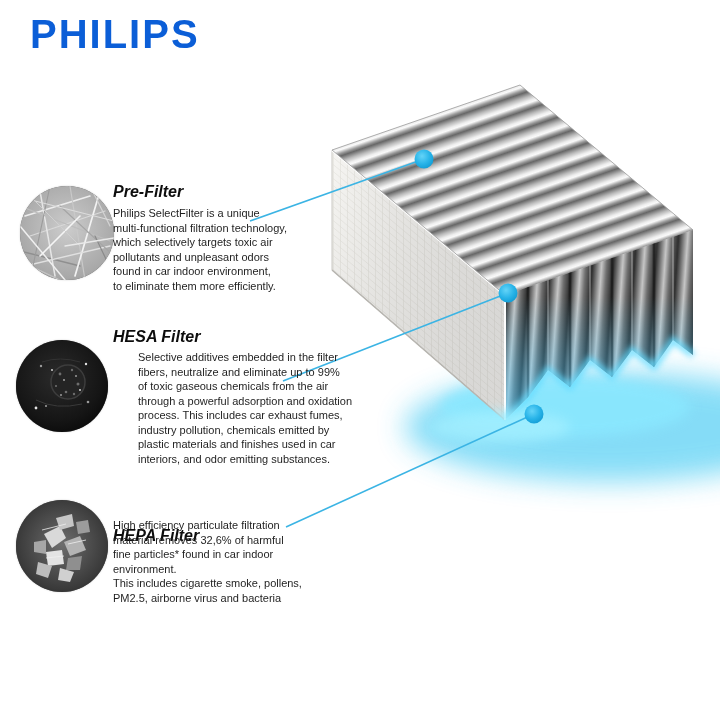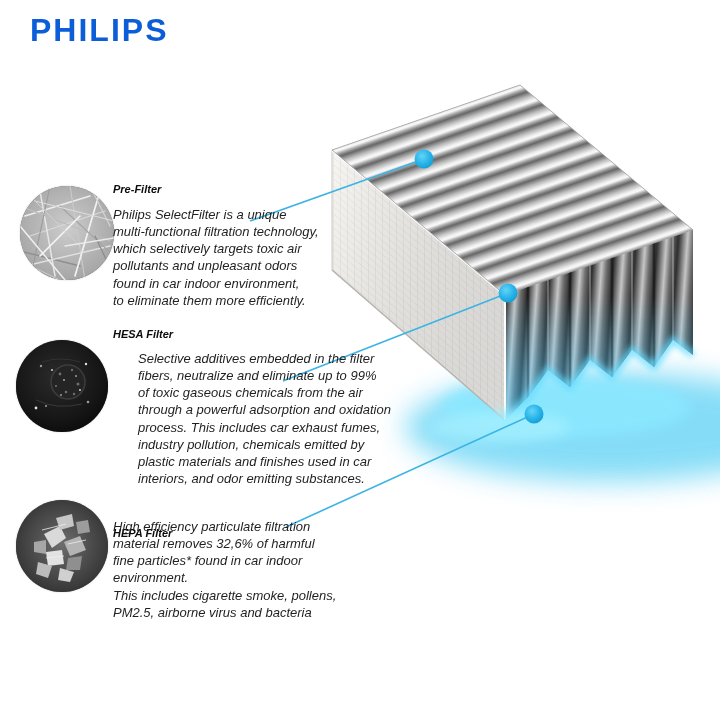--- a/index.html
+++ b/index.html
@@ -2,35 +2,35 @@
 <html><head>
 <meta charset="utf-8">
 <style>
   html,body{margin:0;padding:0;}
   body{
     width:720px;height:720px;position:relative;background:#ffffff;
     font-family:"Liberation Sans",sans-serif;overflow:hidden;
   }
   .logo{
     position:absolute;left:30px;top:12px;
-    font-size:32px;font-weight:bold;letter-spacing:2px;
+    font-size:40px;font-weight:bold;letter-spacing:2px;
     color:#0b5ed7;font-family:"Liberation Sans",sans-serif;
   }
   .micro{
     position:absolute;border-radius:50%;overflow:hidden;
     box-shadow:inset 0 0 0 1px rgba(0,0,0,.25), 0 0 2px rgba(0,0,0,.2);
     background:#888;
   }
   .micro svg{display:block;}
   .section-title{
     position:absolute;font-style:italic;font-weight:bold;
-    font-size:11px;color:#0d0d0d;
+    font-size:16px;color:#0d0d0d;
   }
   .section-body{
-    position:absolute;font-style:italic;font-size:13px;line-height:1.32;
+    position:absolute;font-size:11px;line-height:1.32;
     color:#1f1f1f;white-space:pre;letter-spacing:0;
   }
   .art,.connectors{position:absolute;pointer-events:none;}
   .art{left:270px;top:55px;}
   .connectors{left:0;top:0;}
 </style>
 </head>
 <body>
 
 <div class="logo">PHILIPS</div>

